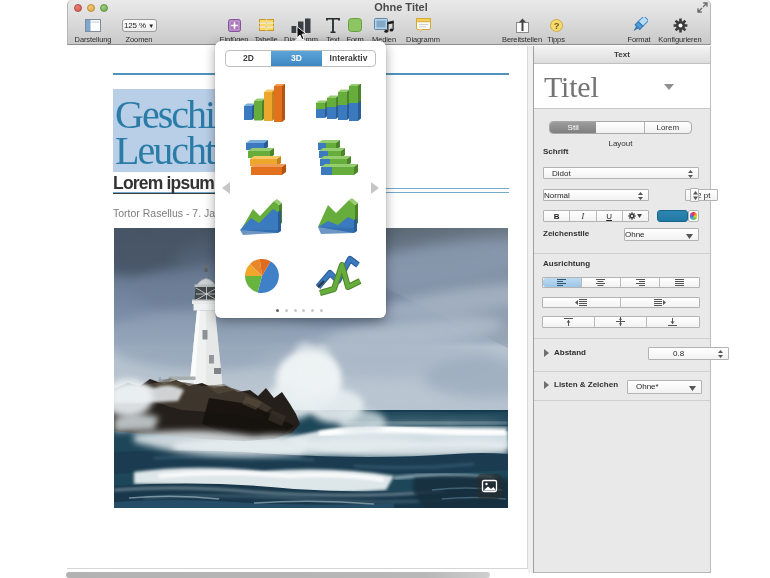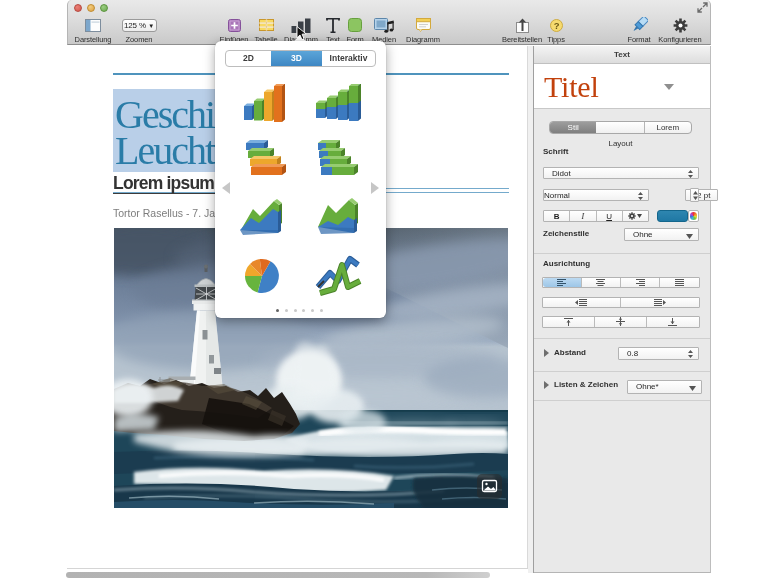--- a/index.html
+++ b/index.html
@@ -37,20 +37,21 @@
   border-right:8px solid transparent;border-bottom:8px solid #ffffff;}
 </style>
 </head>
 <body>
 <div id="c">
 
   <div class="abs" id="toolbar">
     <div class="tl" style="left:5.5px;background:radial-gradient(circle at 35% 30%,#ea8078,#d4574c);border:0.5px solid #b64a40;"></div>
     <div class="tl" style="left:19px;background:radial-gradient(circle at 35% 30%,#f2cd80,#ddA040);border:0.5px solid #c08c30;"></div>
     <div class="tl" style="left:32.3px;background:radial-gradient(circle at 35% 30%,#9cce84,#6aa94c);border:0.5px solid #5c943e;"></div>
+    <div id="wt">Ohne Titel</div>
     <svg class="abs" style="left:629px;top:2px" width="11" height="11" viewBox="0 0 11 11">
       <path d="M6.2 1 L10 1 L10 4.8 M10 1 L6 5 M4.8 10 L1 10 L1 6.2 M1 10 L5 6" stroke="#6b6b6b" stroke-width="1.3" fill="none"></path>
     </svg>
 
     <div class="tbi" style="left:4px;width:42px;">
       <div class="ic">
           <svg width="16" height="13" viewBox="0 0 16 13">
             <rect x="0.5" y="0.5" width="15" height="12" fill="#fdfdfd" stroke="#7d8d9d"></rect>
             <rect x="1" y="1" width="4.5" height="11" fill="#7da7cc"></rect>
             <rect x="6.5" y="2.5" width="8" height="1.2" fill="#c7d3dd"></rect>
@@ -317,21 +318,21 @@
   <div class="abs" style="left:67px;top:568px;width:466px;height:1px;background:#d5d5d5;"></div>
   <div class="abs" style="left:66px;top:572px;width:424px;height:6px;border-radius:3px;background:linear-gradient(90deg,#b2b2b2,#b8b8b8 85%,#cfcfcf);"></div>
 
   <div class="abs" style="left:527px;top:46px;width:1px;height:522px;background:#d9d9d9;"></div>
   <div class="abs" style="left:528px;top:46px;width:5px;height:527px;background:#f0f0f0;"></div>
   <div class="abs" id="sep-v"></div>
 
   <div class="abs" id="sidebar"></div>
   <div class="abs" id="sb-head">Text</div>
   <div class="abs" id="sb-prev"></div>
-  <div class="abs" style="left:544px;top:71.5px;font-family:'Liberation Serif',serif;font-size:30px;line-height:30px;letter-spacing:-0.2px;color:#c2410c;">Titel</div>
+  <div class="abs" style="left:544px;top:71.5px;font-family:'Liberation Serif',serif;font-size:30px;line-height:30px;letter-spacing:-0.2px;color:#737373;">Titel</div>
   <div class="abs" style="left:664px;top:84px;width:0;height:0;border-left:5px solid transparent;border-right:5px solid transparent;border-top:6px solid #8f8f8f;"></div>
 
   <div class="abs" style="left:549px;top:121px;width:143px;height:13px;border:1px solid #a8a8a8;border-radius:4px;background:linear-gradient(#ffffff,#f0f0f0);box-sizing:border-box;display:flex;font-size:8px;color:#333;">
     <div style="flex:1;background:linear-gradient(#9d9d9d,#7f7f7f);color:#fff;border-radius:3px 0 0 3px;text-align:center;line-height:11px;">Stil</div>
     <div style="flex:1;border-left:1px solid #b5b5b5;text-align:center;line-height:11px;margin-top:16px;">Layout</div>
     <div style="flex:1;border-left:1px solid #b5b5b5;text-align:center;line-height:11px;">Lorem</div>
   </div>
 
   <div class="abs lbl" style="left:543px;top:147px;">Schrift</div>
 
@@ -370,21 +371,21 @@
           <path d="M0 0 H5 L2.5 4 Z" fill="#444"></path>
         </svg>
       </div>
   </div>
   <div class="abs" style="left:656.5px;top:209.5px;width:31px;height:12.5px;border-radius:3px;background:linear-gradient(#2e86b0,#1f78a4);border:1px solid #14668c;box-sizing:border-box;"></div>
   <div class="abs" style="left:687.5px;top:209.5px;width:11.5px;height:12.5px;background:#fff;border:1px solid #b3b3b3;border-radius:2px;box-sizing:border-box;">
     <div style="position:absolute;left:1px;top:1.5px;width:7.5px;height:7.5px;border-radius:50%;background:conic-gradient(#e33,#ee8e2e,#e8d533,#6fc23c,#3fb5d8,#3f6fd8,#b03fd8,#e33);"></div>
   </div>
 
   <div class="abs lbl" style="left:543px;top:229px;">Zeichenstile</div>
-  <div class="ctrl" style="left:624px;top:228px;width:75px;height:13px;line-height:12px;padding-left:8px;">Ohne
+  <div class="ctrl" style="left:624px;top:228px;width:75px;height:13px;line-height:12px;padding-left:0;">Ohne
     <svg class="abs" style="right:5px;top:4.5px" width="7" height="5" viewBox="0 0 7 5">
         <path d="M0 0 H7 L3.5 5 Z" fill="#555"></path>
       </svg>
   </div>
 
   <div class="sepline" style="left:534px;top:253px;width:176px;"></div>
   <div class="abs lbl" style="left:543px;top:259px;">Ausrichtung</div>
 
   <div class="ctrl" style="left:541.5px;top:276.5px;width:158px;height:11.5px;display:flex;">
     <div style="flex:1;background:linear-gradient(#bcdaf2,#9dc6e7);border-radius:3px 0 0 3px;display:flex;align-items:center;justify-content:center;">
@@ -441,21 +442,21 @@
         <svg width="9" height="8" viewBox="0 0 9 8">
           <path d="M0 7.5 H9 M4.5 0 V6" stroke="#555" stroke-width="1"></path>
           <path d="M4.5 6 L2.5 3.5 H6.5 Z" fill="#555"></path>
         </svg>
       </div>
   </div>
 
   <div class="sepline" style="left:534px;top:338px;width:176px;"></div>
   <div class="abs" style="left:544px;top:349px;width:0;height:0;border-top:4px solid transparent;border-bottom:4px solid transparent;border-left:5px solid #6e6e6e;"></div>
   <div class="abs lbl" style="left:554px;top:348px;">Abstand</div>
-  <div class="ctrl" style="left:618px;top:346.5px;width:81px;height:13px;line-height:12px;padding-left:8px;">0.8
+  <div class="ctrl" style="left:648px;top:346.5px;width:81px;height:13px;line-height:12px;padding-left:24px;">0.8
     <svg class="abs" style="right:4px;top:2.5px" width="7" height="8" viewBox="0 0 7 8">
         <path d="M3.5 0 L6 3 H1 Z M3.5 8 L1 5 H6 Z" fill="#555"></path>
       </svg>
   </div>
 
   <div class="sepline" style="left:534px;top:371px;width:176px;"></div>
   <div class="abs" style="left:544px;top:381px;width:0;height:0;border-top:4px solid transparent;border-bottom:4px solid transparent;border-left:5px solid #6e6e6e;"></div>
   <div class="abs lbl" style="left:554px;top:380px;">Listen &amp; Zeichen</div>
   <div class="ctrl" style="left:627px;top:380px;width:75px;height:13.5px;line-height:12.5px;padding-left:8px;">Ohne*
     <svg class="abs" style="right:5px;top:5px" width="7" height="5" viewBox="0 0 7 5">

